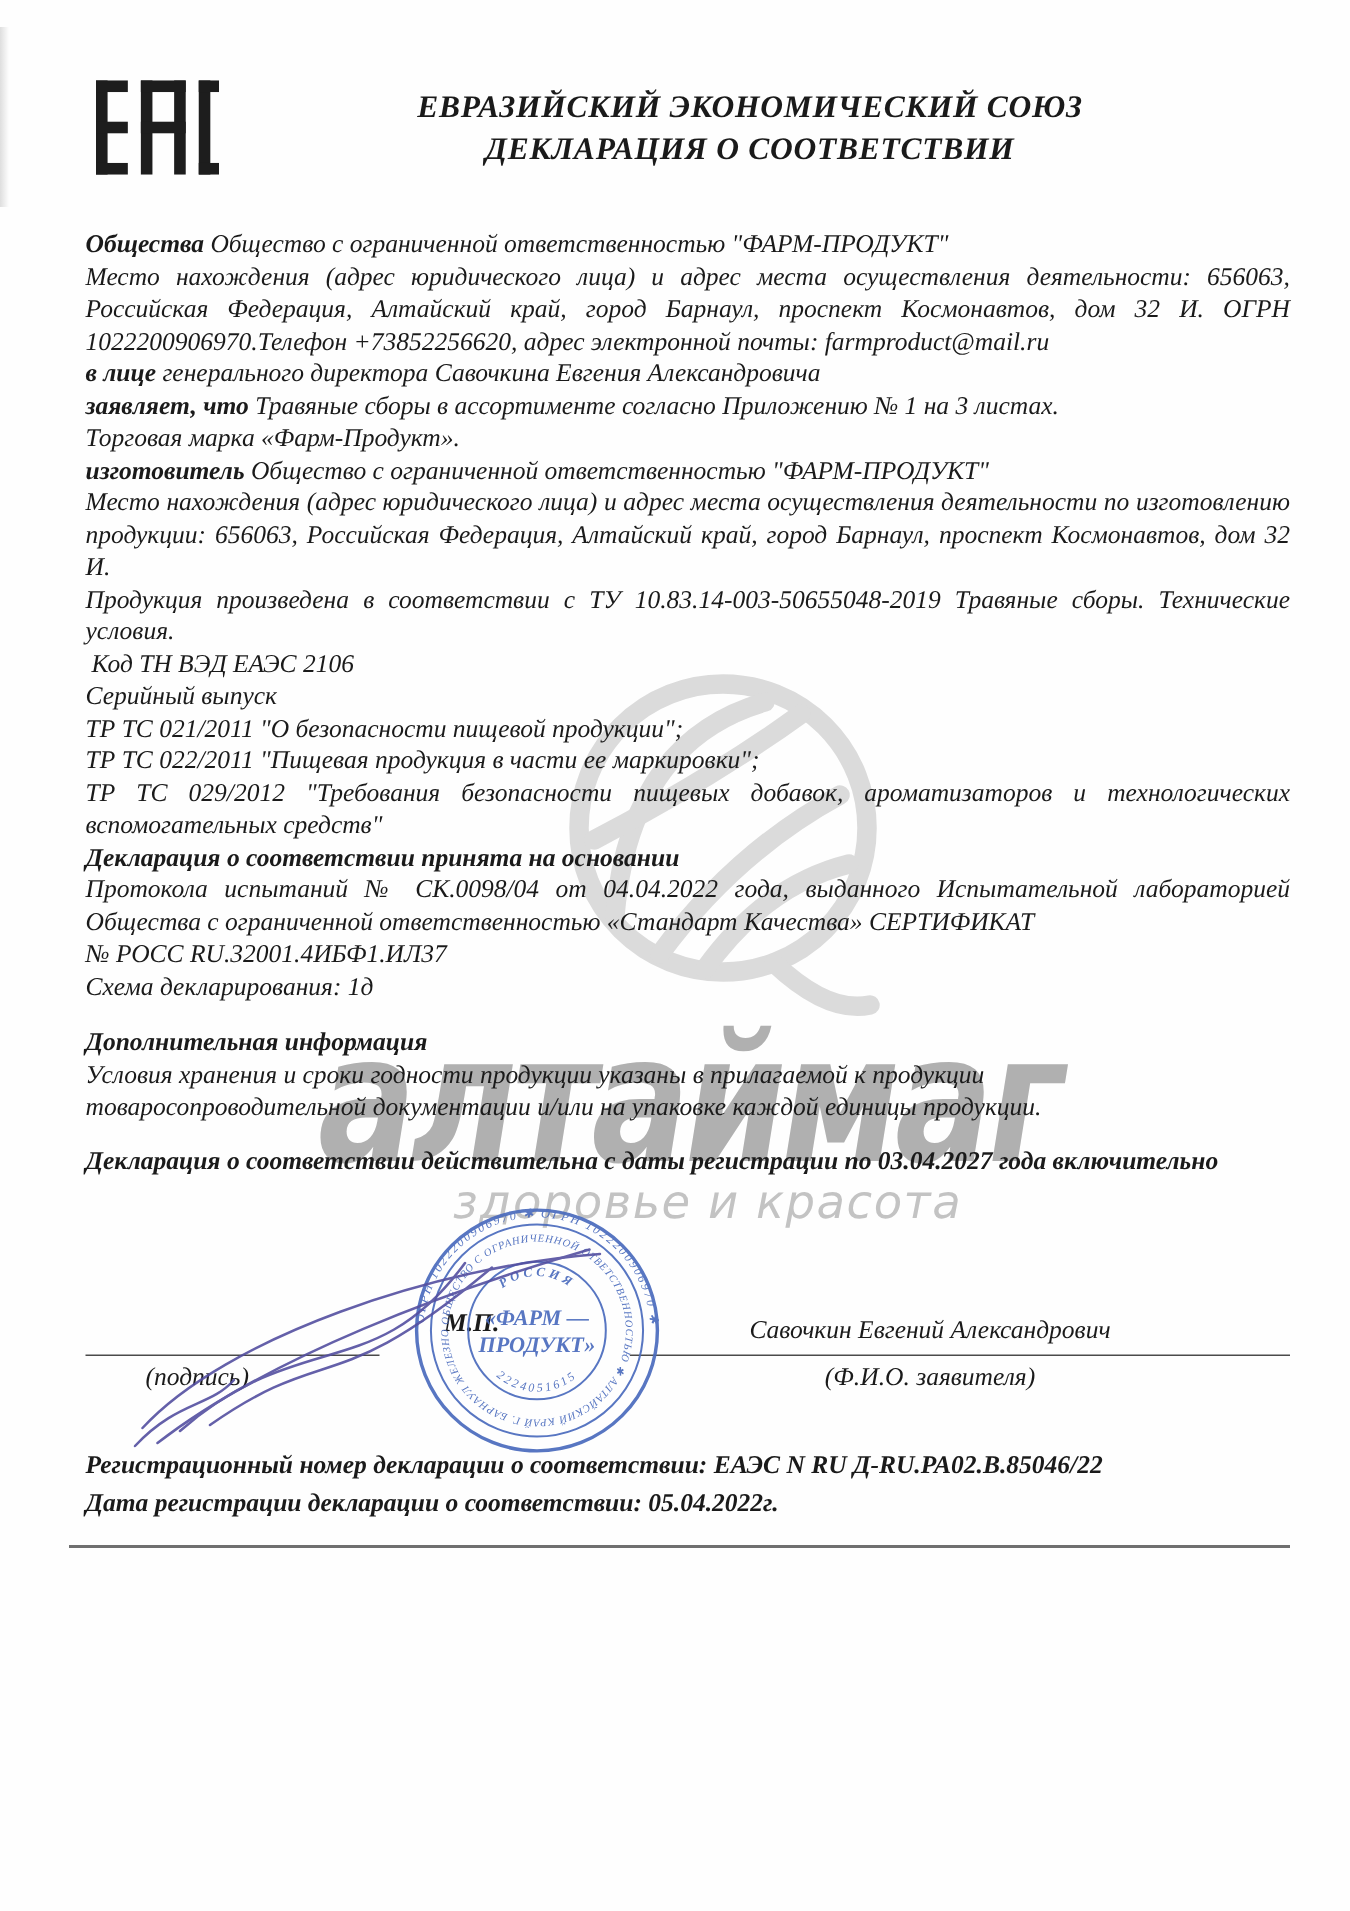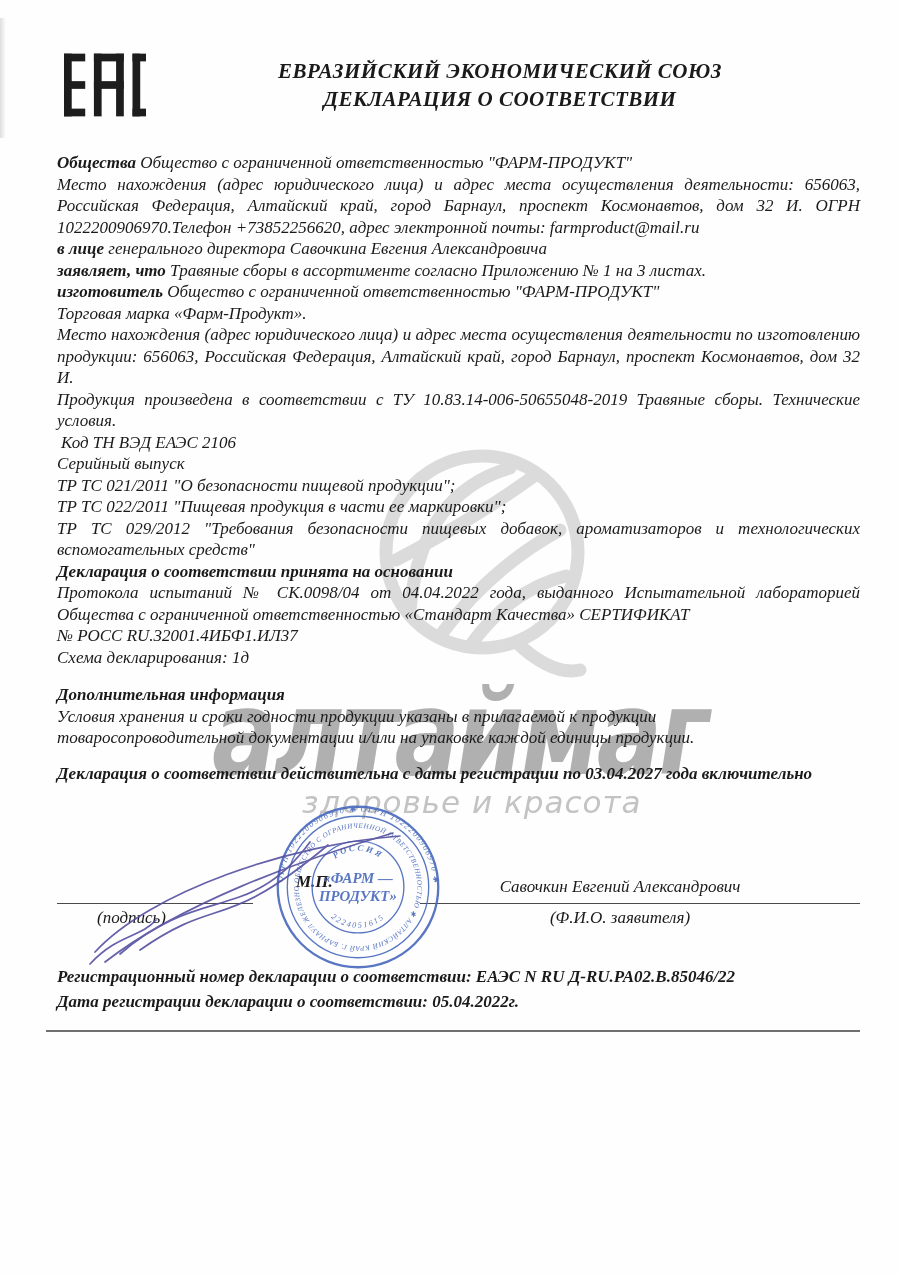--- a/index.html
+++ b/index.html
@@ -82,24 +82,24 @@
     </g>
   </svg>
   <div class="wm-brand">алтаймаг</div>
   <div class="wm-tagline">здоровье и красота</div>
 
   <div class="doc-body">
       <p class=""><b>Общества</b> Общество с ограниченной ответственностью "ФАРМ-ПРОДУКТ"</p>
       <p class="just ">Место нахождения (адрес юридического лица) и адрес места осуществления деятельности: 656063, Российская Федерация, Алтайский край, город Барнаул, проспект Космонавтов, дом 32 И. ОГРН 1022200906970.Телефон +73852256620, адрес электронной почты: farmproduct@mail.ru</p>
       <p class=""><b>в лице</b> генерального директора Савочкина Евгения Александровича</p>
       <p class=""><b>заявляет, что</b> Травяные сборы в ассортименте согласно Приложению № 1 на 3 листах.</p>
+      <p class="">Торговая марка «Фарм-Продукт».</p>
       <p class=""><b>изготовитель</b> Общество с ограниченной ответственностью "ФАРМ-ПРОДУКТ"</p>
-      <p class="">Торговая марка «Фарм-Продукт».</p>
       <p class="just ">Место нахождения (адрес юридического лица) и адрес места осуществления деятельности по изготовлению продукции: 656063, Российская Федерация, Алтайский край, город Барнаул, проспект Космонавтов, дом 32 И.</p>
-      <p class="just ">Продукция произведена в соответствии с ТУ 10.83.14-006-50655048-2019 Травяные сборы. Технические условия.</p>
+      <p class="just ">Продукция произведена в соответствии с ТУ 10.83.14-003-50655048-2019 Травяные сборы. Технические условия.</p>
       <p class="indent-sm">Код ТН ВЭД ЕАЭС 2106</p>
       <p class="">Серийный выпуск</p>
       <p class="">ТР ТС 021/2011 "О безопасности пищевой продукции";</p>
       <p class="">ТР ТС 022/2011 "Пищевая продукция в части ее маркировки";</p>
       <p class="just ">ТР ТС 029/2012 "Требования безопасности пищевых добавок, ароматизаторов и технологических вспомогательных средств"</p>
       <p class="bold ">Декларация о соответствии принята на основании</p>
       <p class="just ">Протокола испытаний № СК.0098/04 от 04.04.2022 года, выданного Испытательной лабораторией Общества с ограниченной ответственностью «Стандарт Качества» СЕРТИФИКАТ</p>
       <p class="">№ РОСС RU.32001.4ИБФ1.ИЛ37</p>
       <p class="">Схема декларирования: 1д</p>
       <p class="bold " style="margin-top: 16px;">Дополнительная информация</p>

